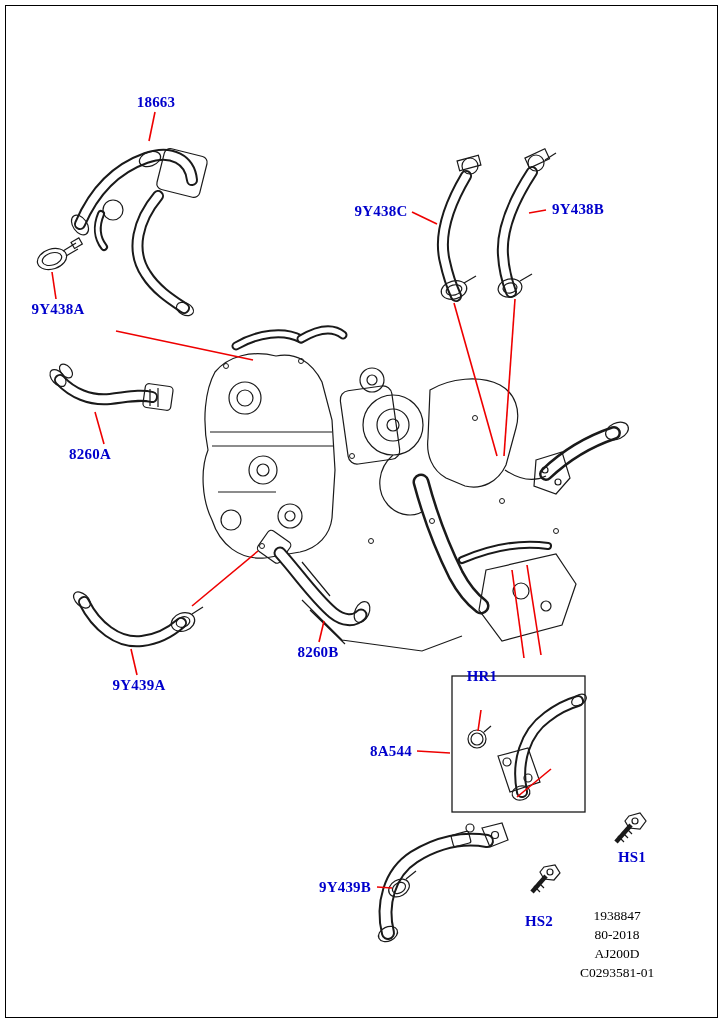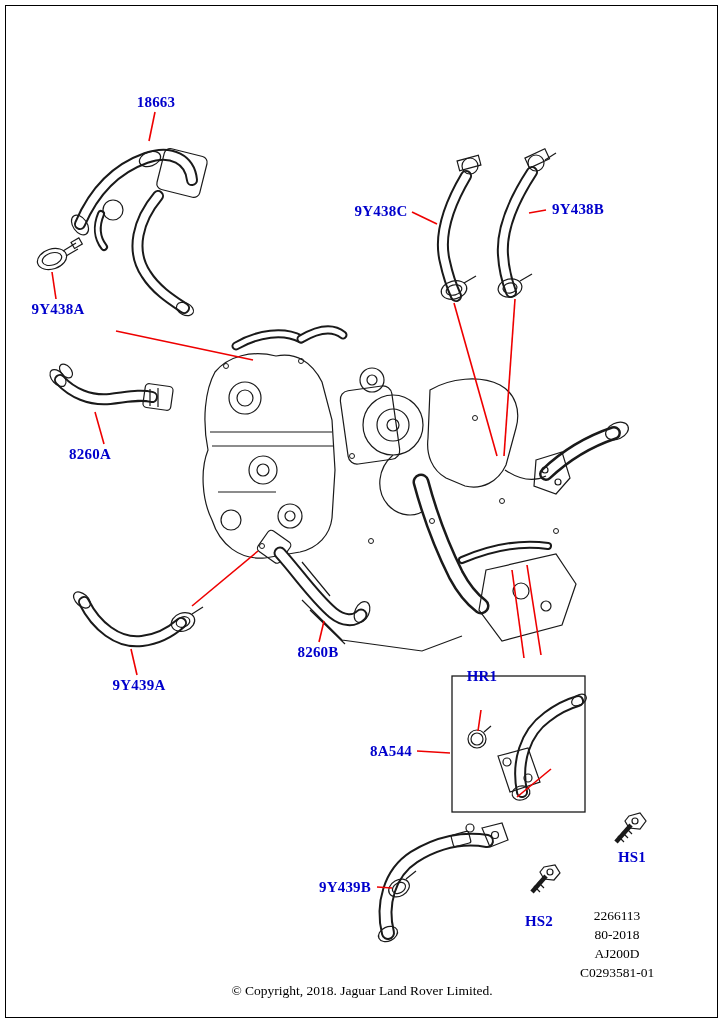--- a/index.html
+++ b/index.html
@@ -228,22 +228,21 @@
   <div class="lbl" style="left:90px;top:446px">8260A</div>
   <div class="lbl" style="left:139px;top:677px">9Y439A</div>
   <div class="lbl" style="left:318px;top:644px">8260B</div>
   <div class="lbl" style="left:391px;top:743px">8A544</div>
   <div class="lbl" style="left:482px;top:668px">HR1</div>
   <div class="lbl" style="left:632px;top:849px">HS1</div>
   <div class="lbl" style="left:345px;top:879px">9Y439B</div>
   <div class="lbl" style="left:539px;top:913px">HS2</div>
 
   <div class="docinfo">
-    <div>2266113</div>
+    <div>1938847</div>
     <div>80-2018</div>
     <div>AJ200D</div>
     <div>C0293581-01</div>
   </div>
 
-  <div class="copyright">© Copyright, 2018. Jaguar Land Rover Limited.</div>
 
   <div class="frame"></div>
 </div>
 
 </body></html>

